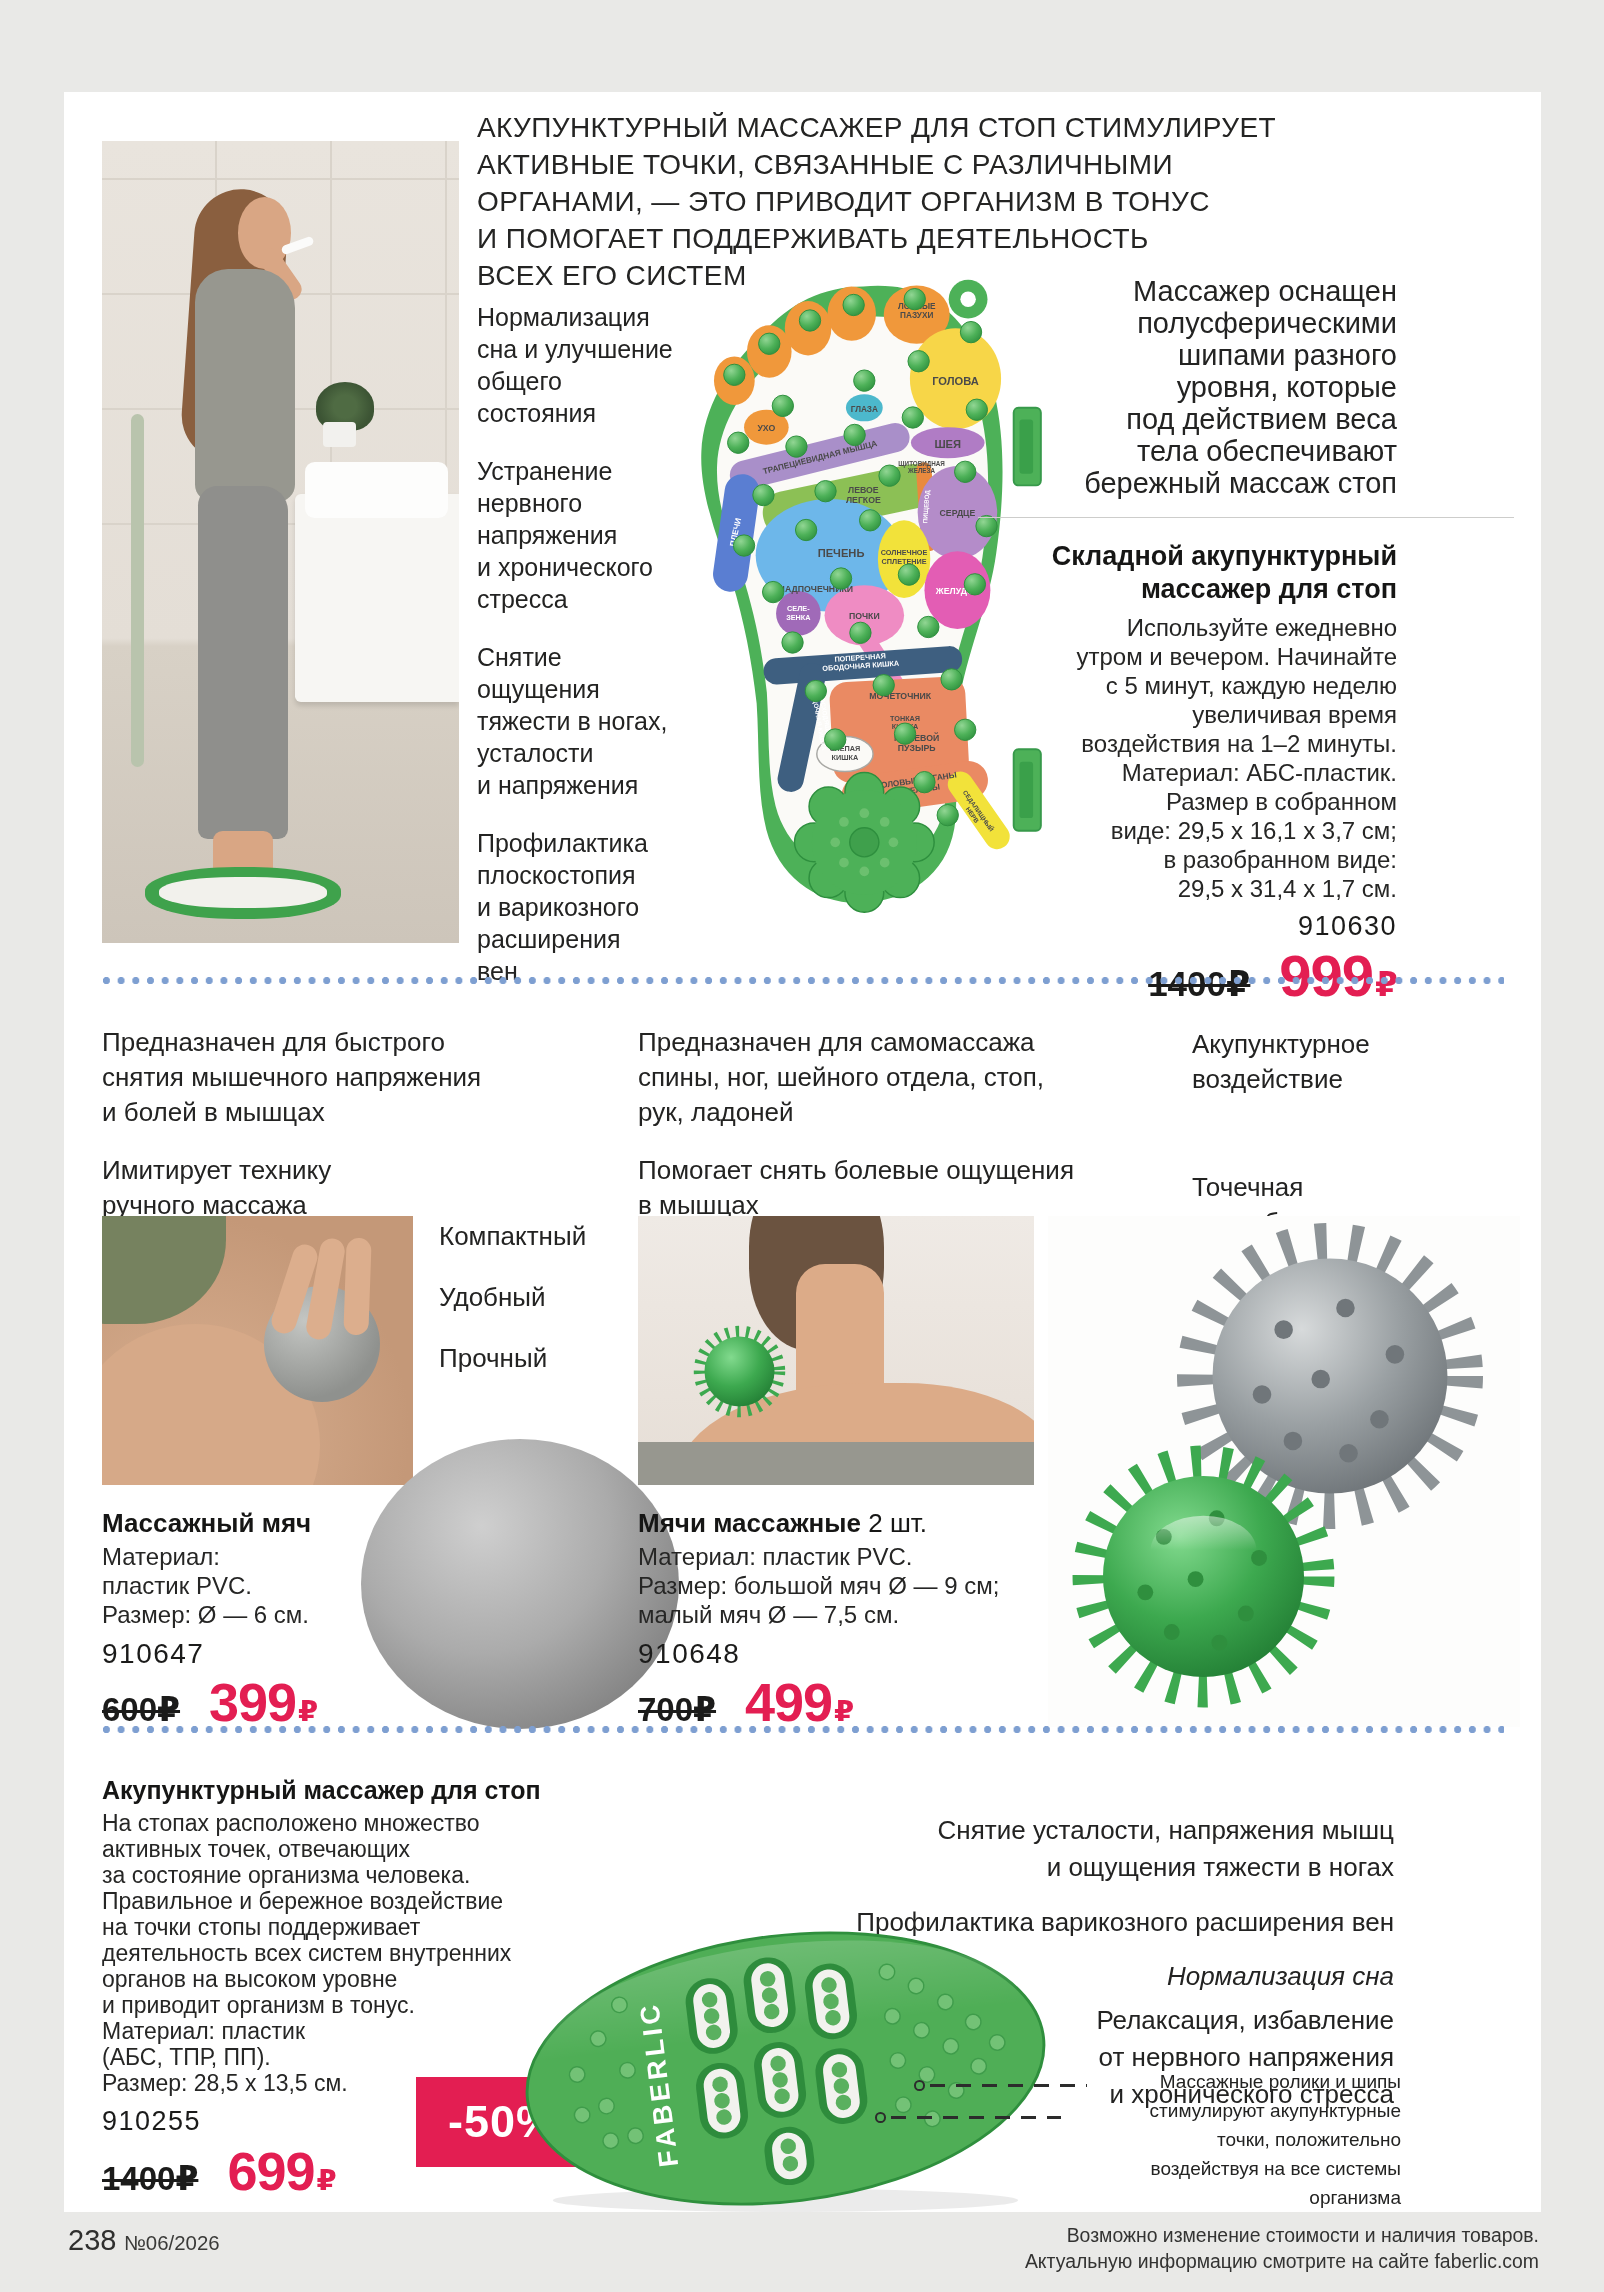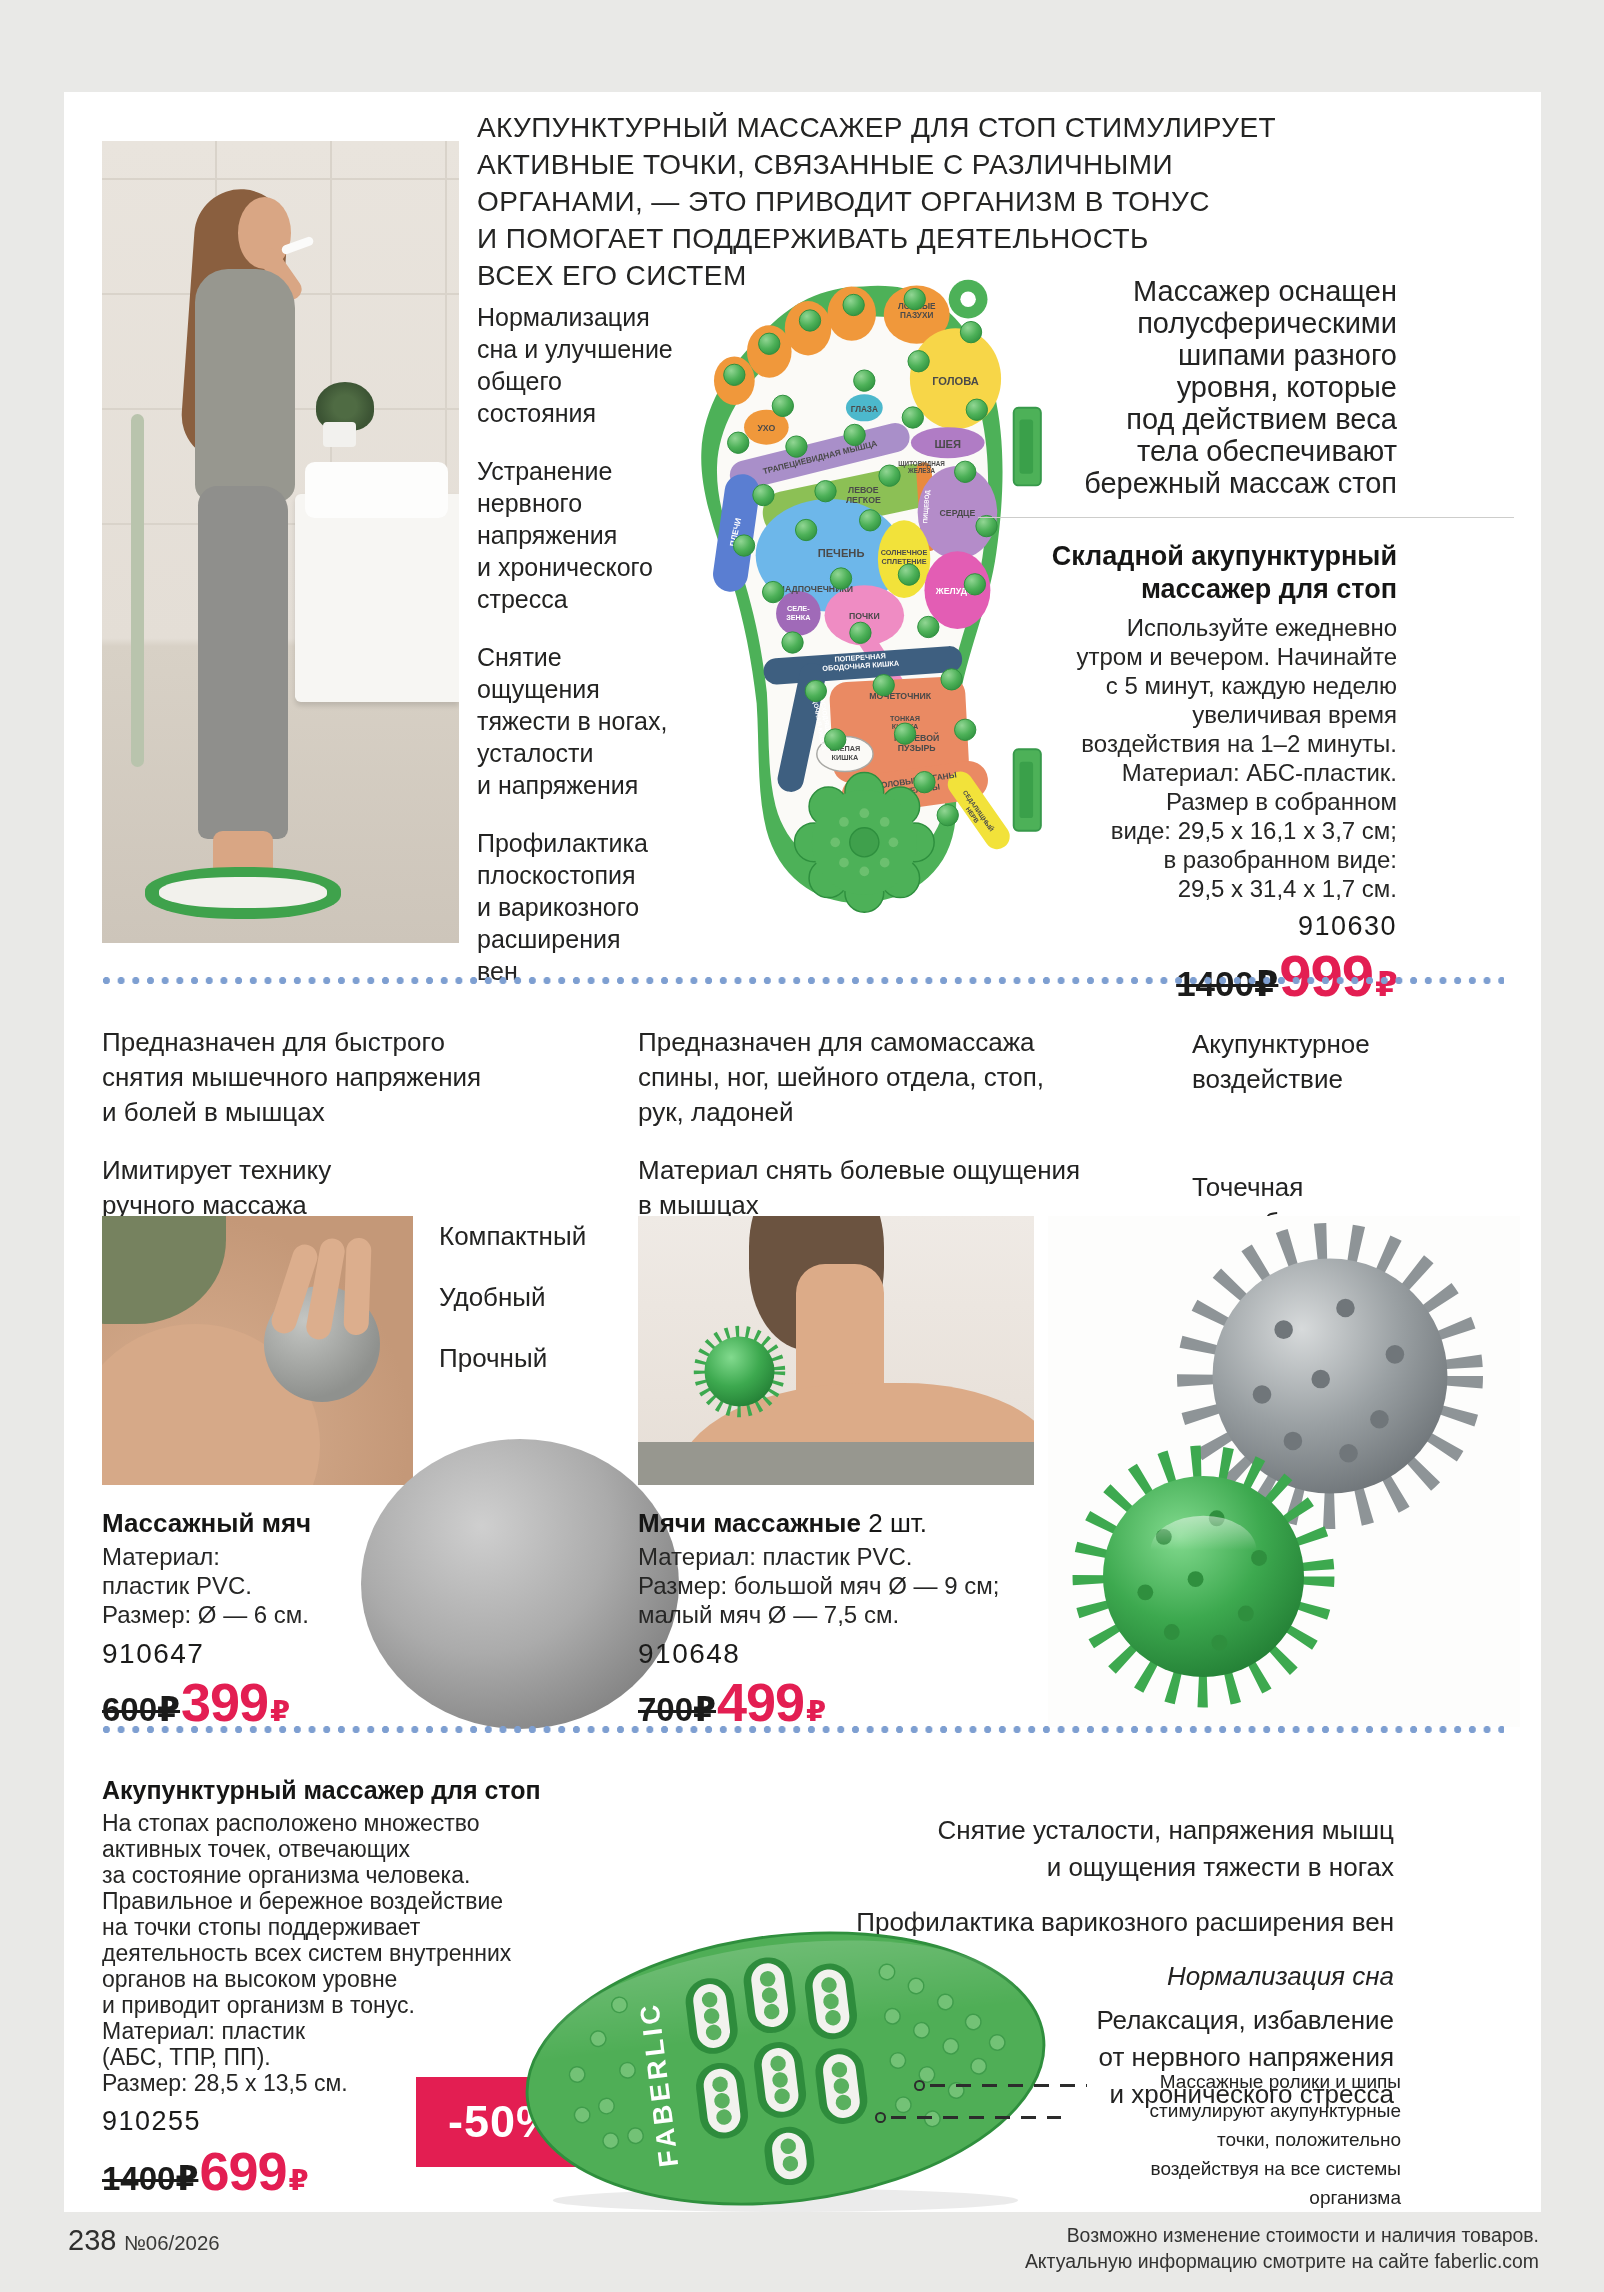--- a/index.html
+++ b/index.html
@@ -15,21 +15,21 @@
   .benefit{font-size:25px;line-height:32px;margin-bottom:26px;color:#232322;}
   .feature{font-size:29px;line-height:32px;color:#232322;}
   .qual{font-size:26px;color:#232322;margin-bottom:30px;}
   .midtxt{font-size:26px;line-height:35px;color:#232322;}
 
   
   .ptitle{font-size:26px;font-weight:bold;line-height:32px;color:#161615;}
   .ptitle .reg{font-weight:normal;}
   .pdesc{font-size:24px;line-height:29px;color:#262625;}
   .pcode{font-size:28px;letter-spacing:1.5px;color:#1b1b1a;}
-  .pricerow{display:flex;align-items:baseline;gap:1px;}
+  .pricerow{display:flex;align-items:baseline;gap:29px;}
   .pricerow.right{justify-content:flex-end;}
   .oldprice{font-size:33px;font-weight:bold;color:#1b1b1a;text-decoration:line-through;text-decoration-thickness:3.4px;}
   .newprice{font-size:54px;font-weight:800;color:#e31e52;letter-spacing:-1px;}
   .cur{font-size:29px;font-weight:700;color:#e31e52;margin-left:1.9px;}
   .big .oldprice{font-size:35px;}
   .big .newprice{font-size:58px;}
 
   .dots{height:8.7px;background-image:radial-gradient(circle at 4.4px 4.4px,#7e9fd1 3.3px,transparent 3.8px);background-size:14.7px 8.7px;background-repeat:repeat-x;}
 
   .thinline{height:1px;background:#cdcdcb;}
@@ -320,21 +320,21 @@
   <div class="abs dots" style="left:102px;top:976px;width:1402px;"></div>
 
   <div class="abs midtxt pre" style="left:102px;top:1025px;width:446px;">Предназначен для быстрого
 снятия мышечного напряжения
 и болей в мышцах</div>
   <div class="abs midtxt pre" style="left:102px;top:1153px;width:446px;">Имитирует технику
 ручного массажа</div>
   <div class="abs midtxt pre" style="left:638px;top:1025px;width:485px;">Предназначен для самомассажа
 спины, ног, шейного отдела, стоп,
 рук, ладоней</div>
-  <div class="abs midtxt pre" style="left:638px;top:1153px;width:485px;">Материал снять болевые ощущения
+  <div class="abs midtxt pre" style="left:638px;top:1153px;width:485px;">Помогает снять болевые ощущения
 в мышцах</div>
   <div class="abs midtxt pre" style="left:1192px;top:1027px;width:291px;">Акупунктурное
 воздействие</div>
   <div class="abs midtxt pre" style="left:1192px;top:1170px;width:291px;">Точечная
 проработка</div>
 
   <div id="photo-knee" class="abs photo">
     <div class="abs" style="left:-8%;top:-12%;width:48%;height:52%;background:#76825f;border-radius:0 0 60% 20%;"></div>
     <div class="abs skin" style="left:-10%;top:40%;width:80%;height:90%;border-radius:50%;background:#d6a988;"></div>
     <div class="abs" style="left:52%;top:26%;width:116px;height:116px;border-radius:50%;background:radial-gradient(circle at 35% 30%,#c4c6c3,#8f918e 70%);"></div>

